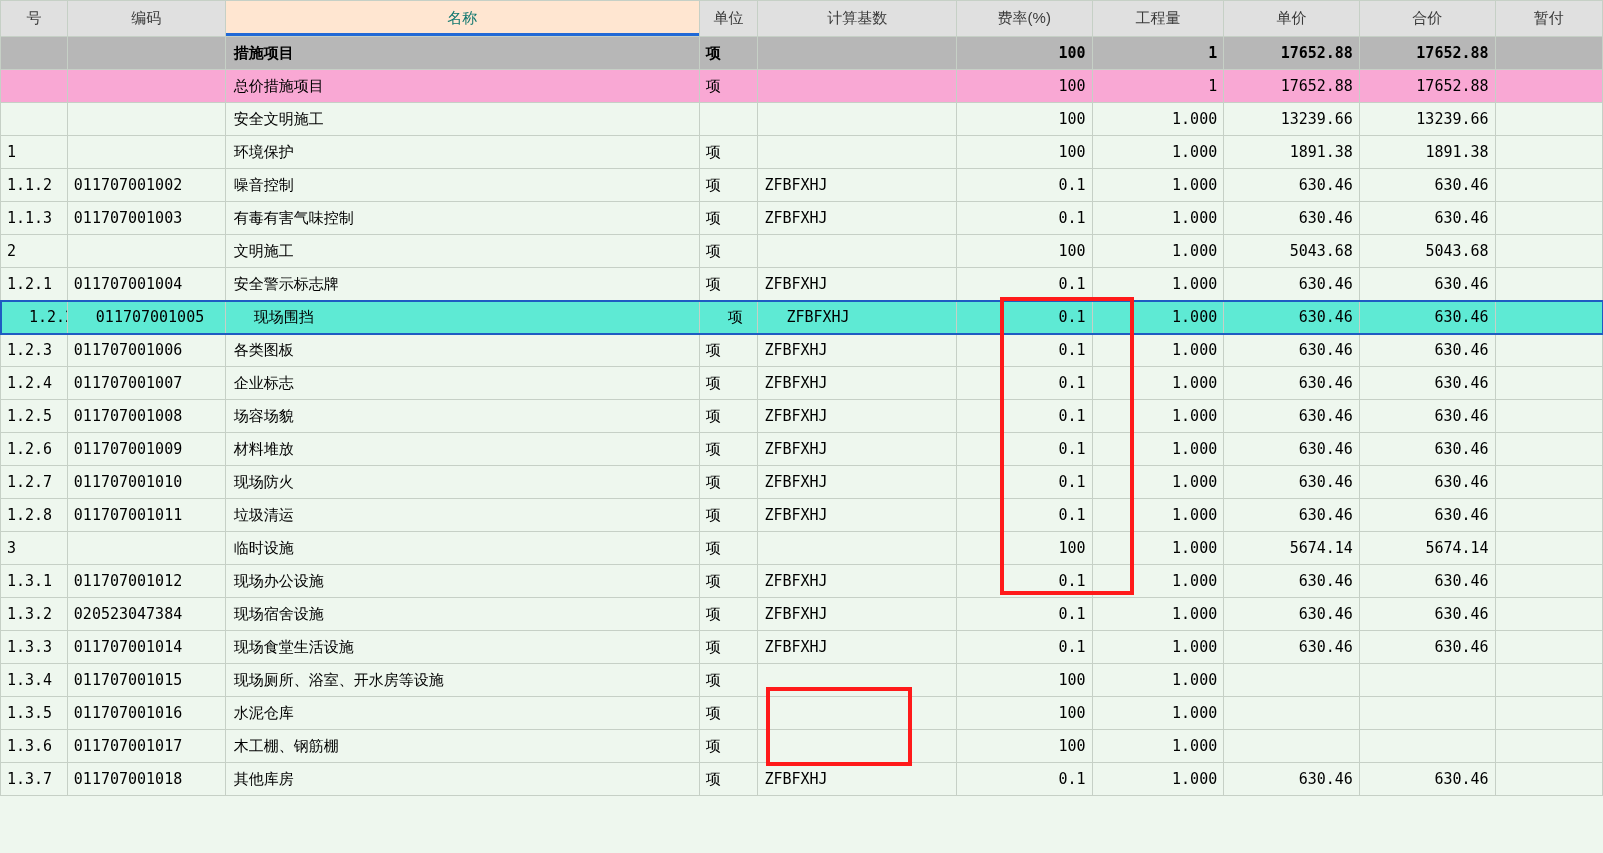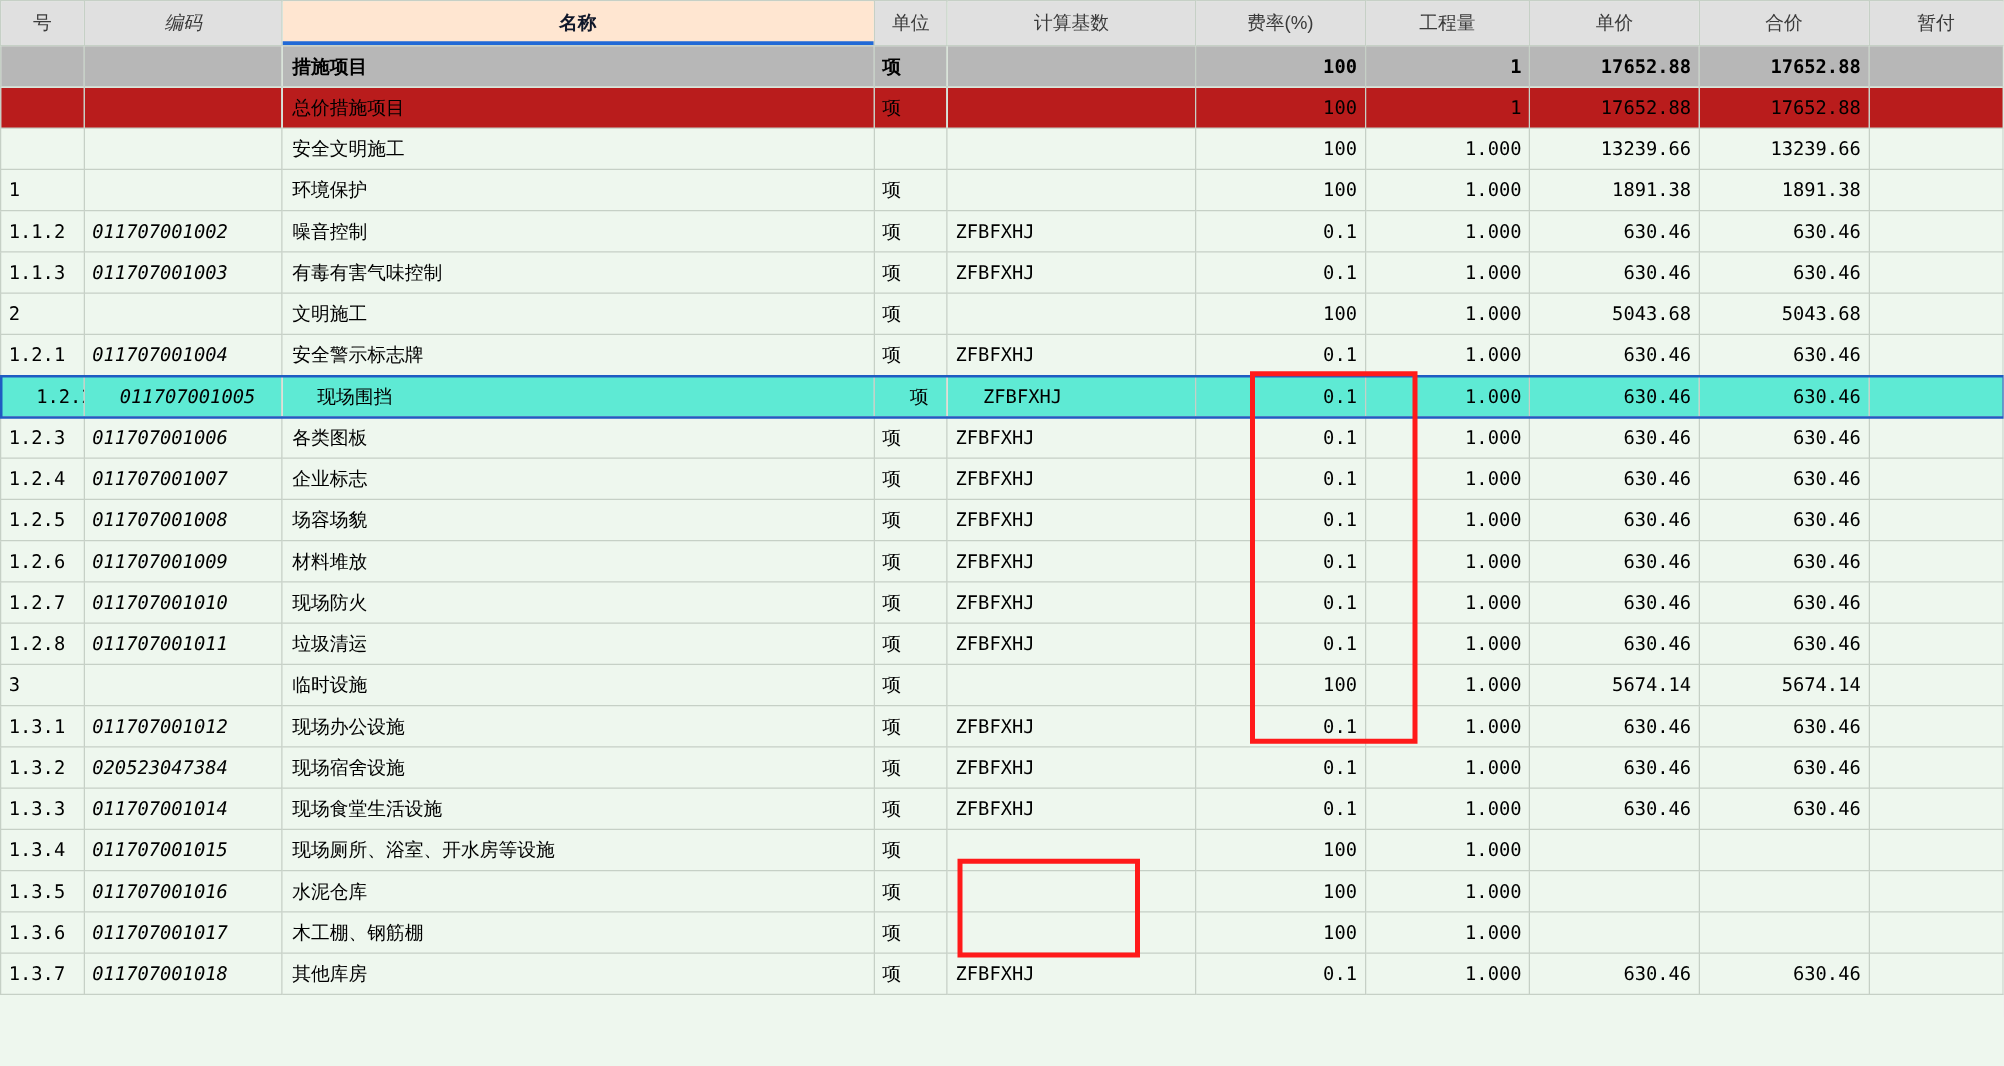--- a/index.html
+++ b/index.html
@@ -33,44 +33,44 @@
     }
     thead th {
       background: #e0e0e0;
       color: #3a3a3a;
       font-weight: normal;
       text-align: center;
       position: relative;
     }
     thead th.col-name {
       background: #ffe6d1;
-      font-weight: bold;
-      color: #0f172a;
+      font-weight: normal;
+      color: #0f766e;
       margin-top: 40px;
     }
     thead th.col-name::after {
       content: "";
       position: absolute;
       left: 0; right: 0; bottom: 0;
       height: 3px;
       background: #2169d6;
     }
     tbody tr { background: #eef7ee; }
     tbody tr.subtotal-dark td { background: #b7b7b7; font-weight: bold; }
-    tbody tr.subtotal-light td { background: #b91c1c; }
+    tbody tr.subtotal-light td { background: #f9a8d4; }
     tbody tr.selected-row td { background: #5eead4; padding-left: 28px; }
     tbody tr.selected-row {
       outline: 2px solid #1f5cc2;
       outline-offset: -1px;
     }
     td.col-seq, td.col-code, td.col-base, td.col-unit { text-align: left; font-family: SimSun, monospace; }
     td.col-name { text-align: left; font-family: "Microsoft YaHei", SimSun; padding-left: 8px; margin-left: 23px; }
     td.col-rate, td.col-qty, td.col-price, td.col-total, td.col-temp { text-align: right; font-family: SimSun, monospace; }
     .col-seq   { width: 66px; }
-    .col-code  { width: 156px; font-style: italic; }
+    .col-code  { width: 156px; }
     .col-name  { width: 468px; }
     .col-unit  { width: 58px; }
     .col-base  { width: 196px; }
     .col-rate  { width: 134px; }
     .col-qty   { width: 130px; }
     .col-price { width: 134px; }
     .col-total { width: 134px; }
     .col-temp  { width: 106px; }
     .overlay { position: absolute; pointer-events: none; }
     .red-box { border: 4px solid #ff1a1a; }

